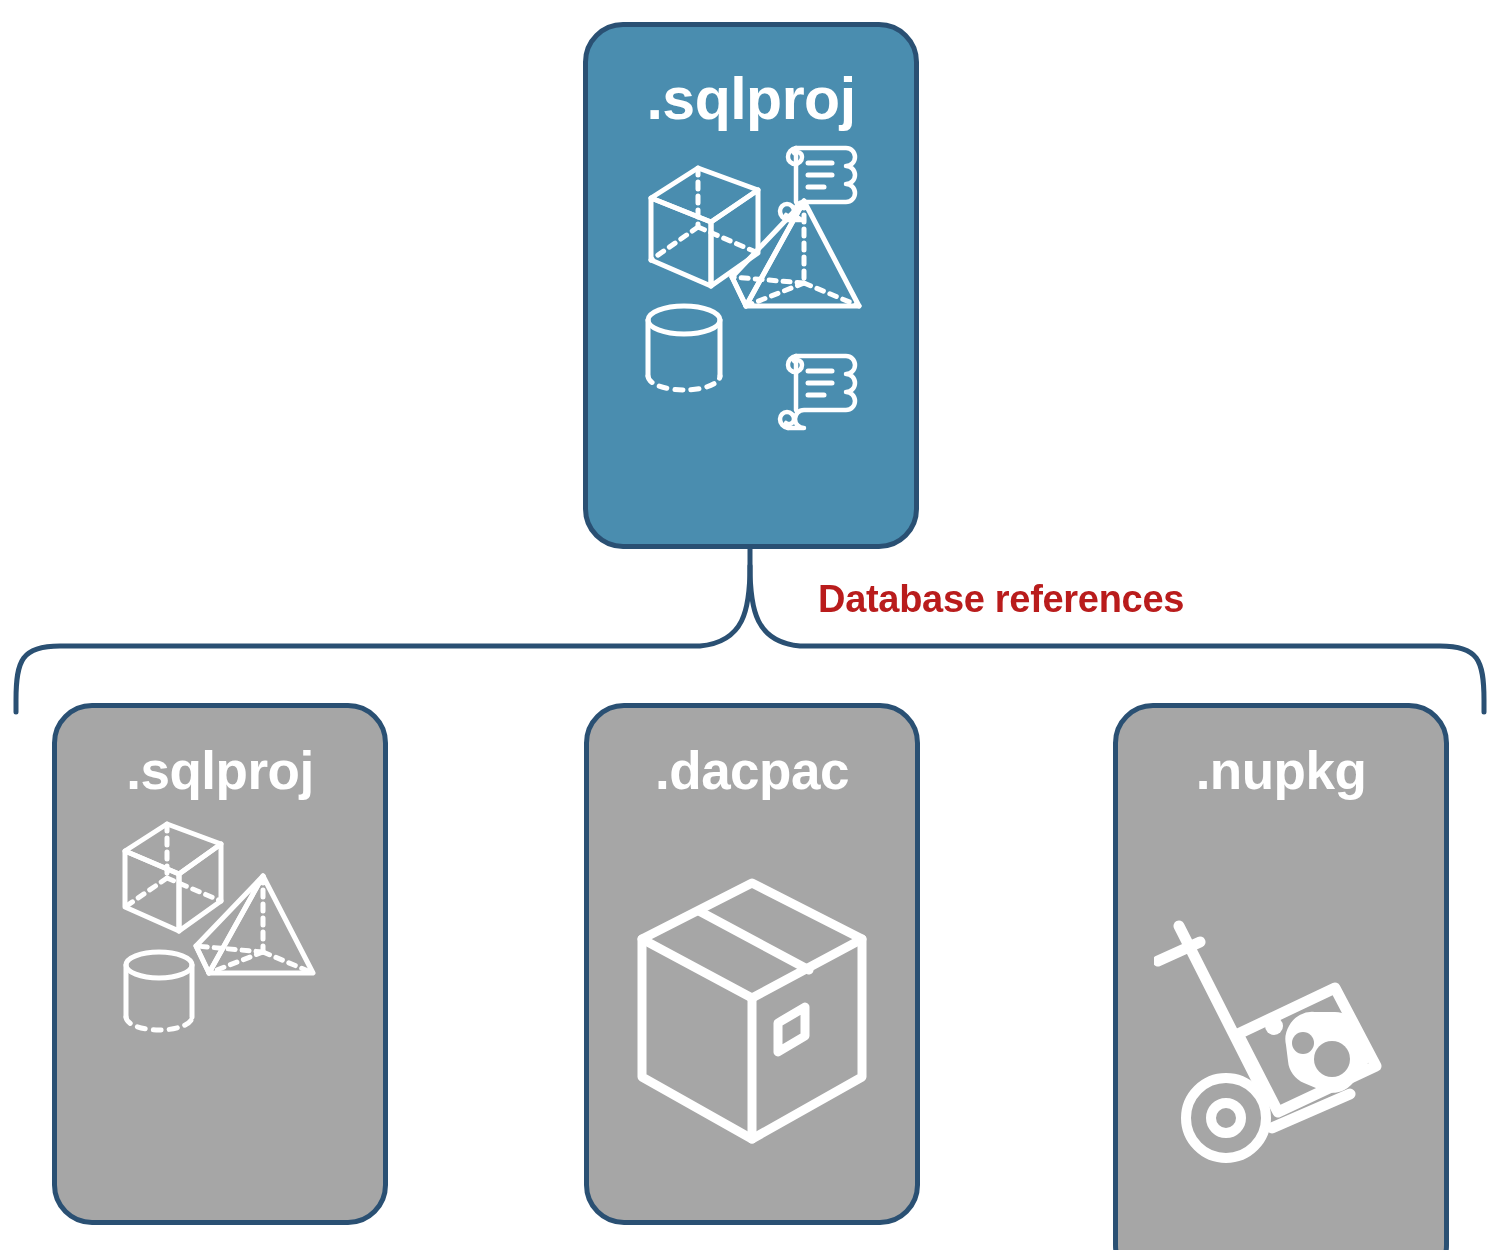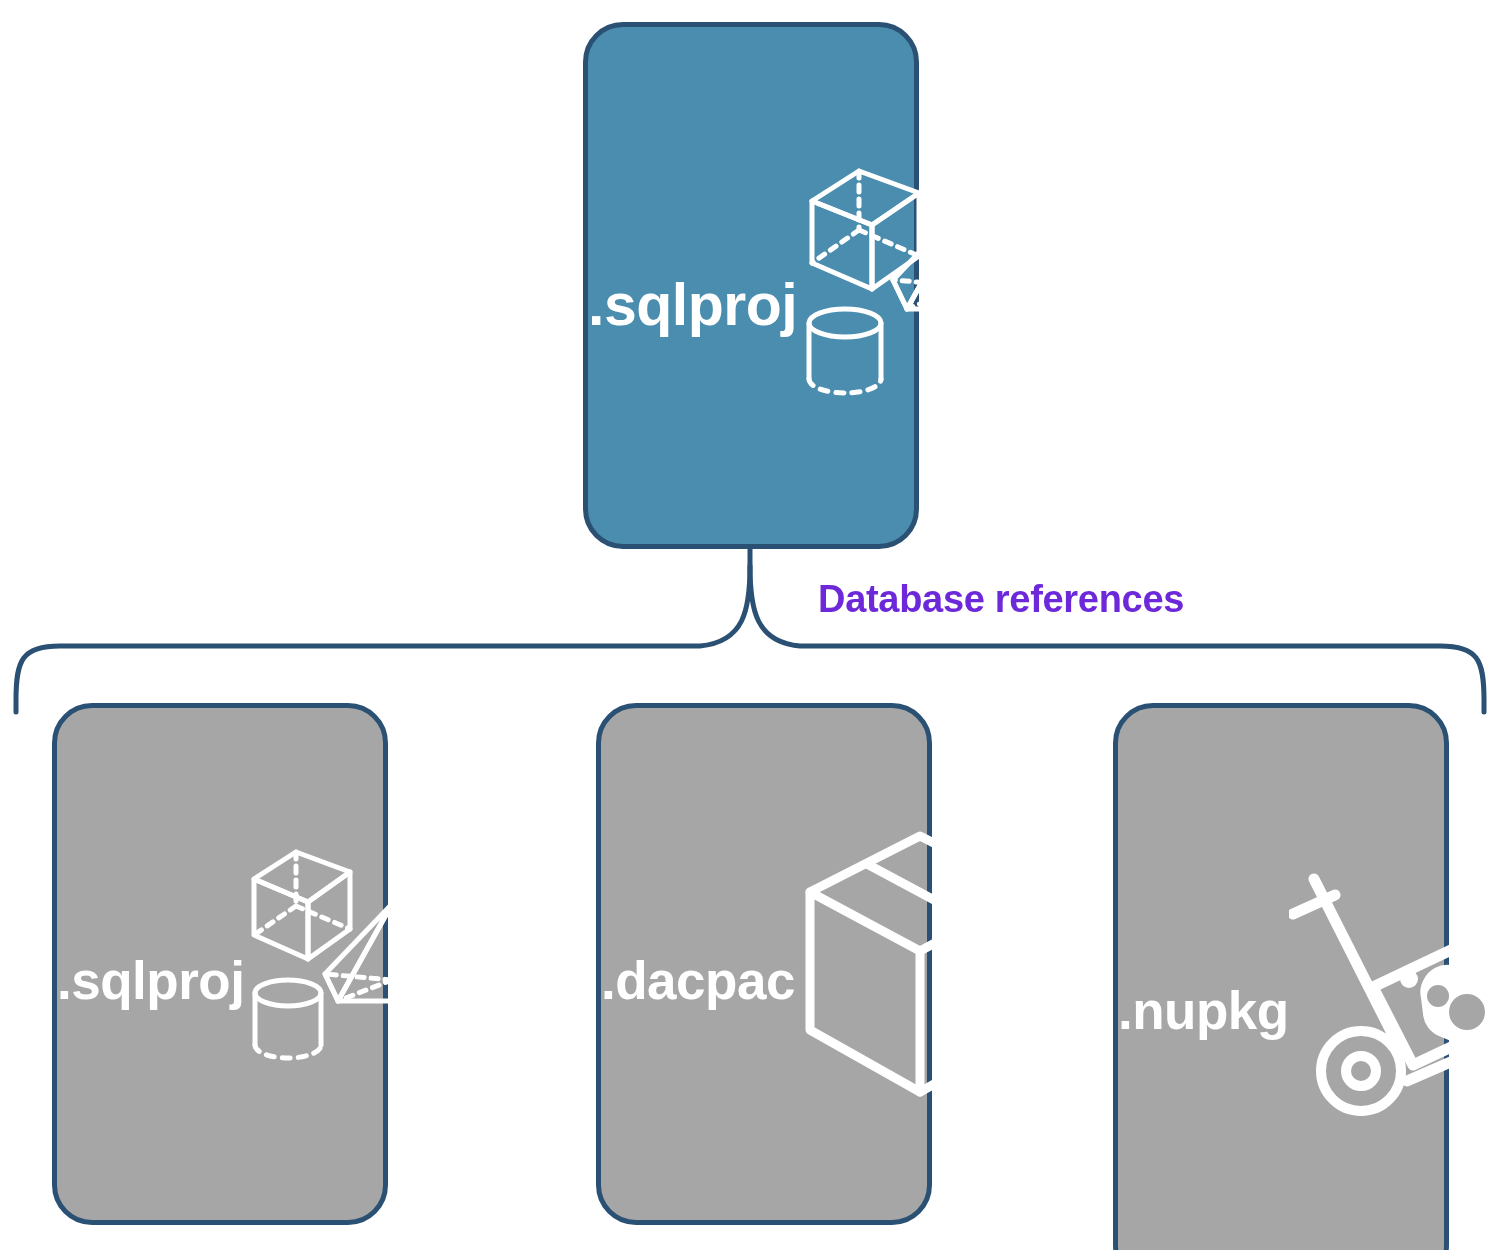--- a/index.html
+++ b/index.html
@@ -19,21 +19,21 @@
     width: 1500px;
     height: 1250px;
     background: #ffffff;
   }
   .card {
     position: absolute;
     box-sizing: border-box;
     border-radius: 40px;
     border: 5px solid #2a5073;
     display: flex;
-    flex-direction: row;
+    flex-direction: column;
     align-items: center;
   }
   .card-source {
     background: #4a8daf;
   }
   .card-ref {
     background: #a6a6a6;
   }
   .card-title {
     color: #ffffff;
@@ -52,21 +52,21 @@
     font-size: 59px;
     margin-top: 38px;
   }
   #card-sqlproj-ref {
     left: 52px;
     top: 703px;
     width: 336px;
     height: 522px;
   }
   #card-dacpac-ref {
-    left: 596px;
+    left: 584px;
     top: 703px;
     width: 336px;
     height: 522px;
   }
   #card-nupkg-ref {
     left: 1113px;
     top: 703px;
     width: 336px;
     height: 582px;
   }
@@ -94,21 +94,21 @@
     left: 0;
     top: 0;
     width: 1500px;
     height: 1250px;
     pointer-events: none;
   }
   #bracket-label {
     position: absolute;
     left: 818px;
     top: 578px;
-    color: #6d28d9;
+    color: #b91c1c;
     font-size: 38px;
     font-weight: bold;
     letter-spacing: -0.3px;
     white-space: nowrap;
     user-select: none;
   }
 </style>
 </head>
 <body>
 

